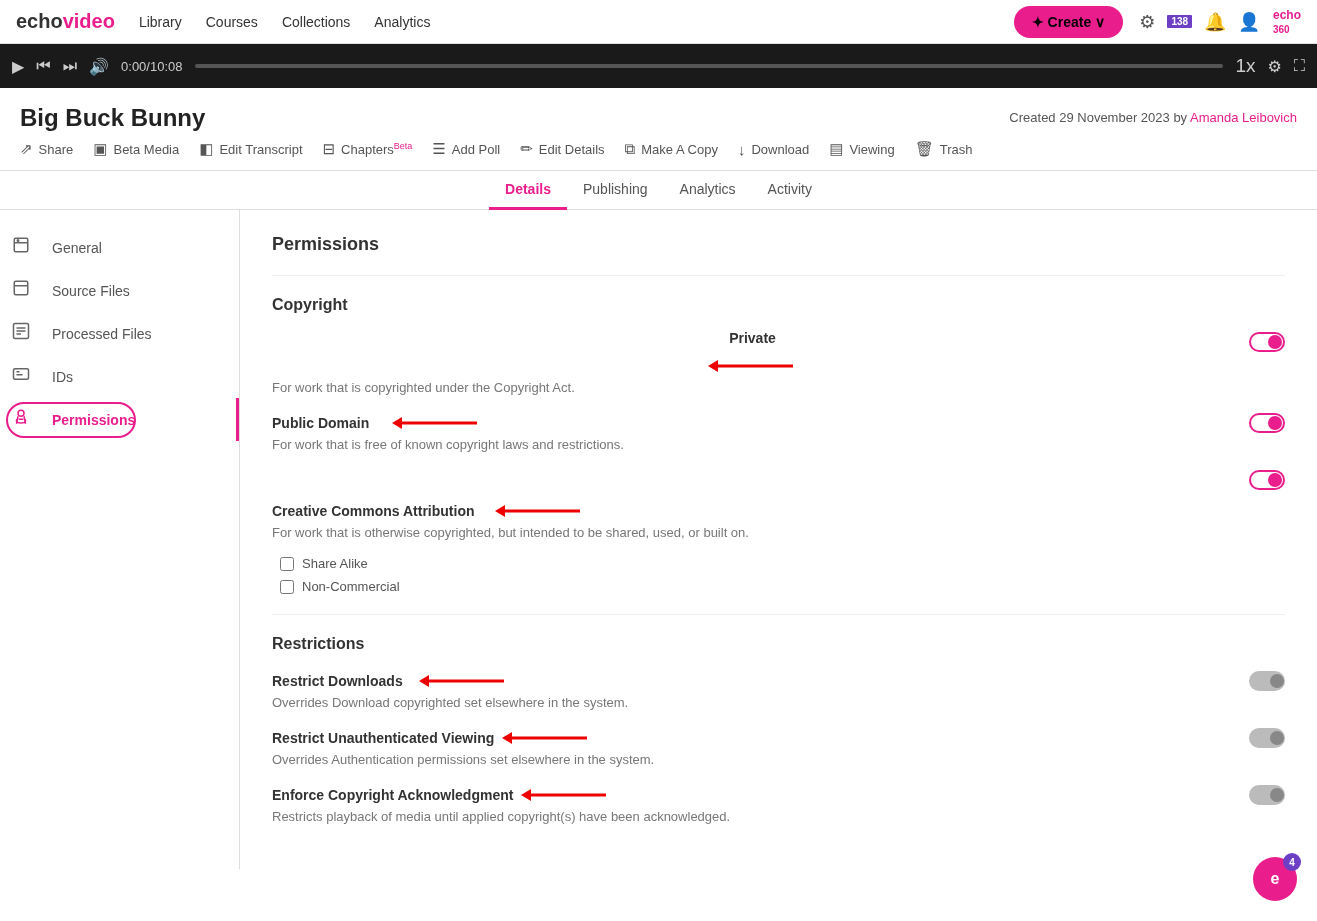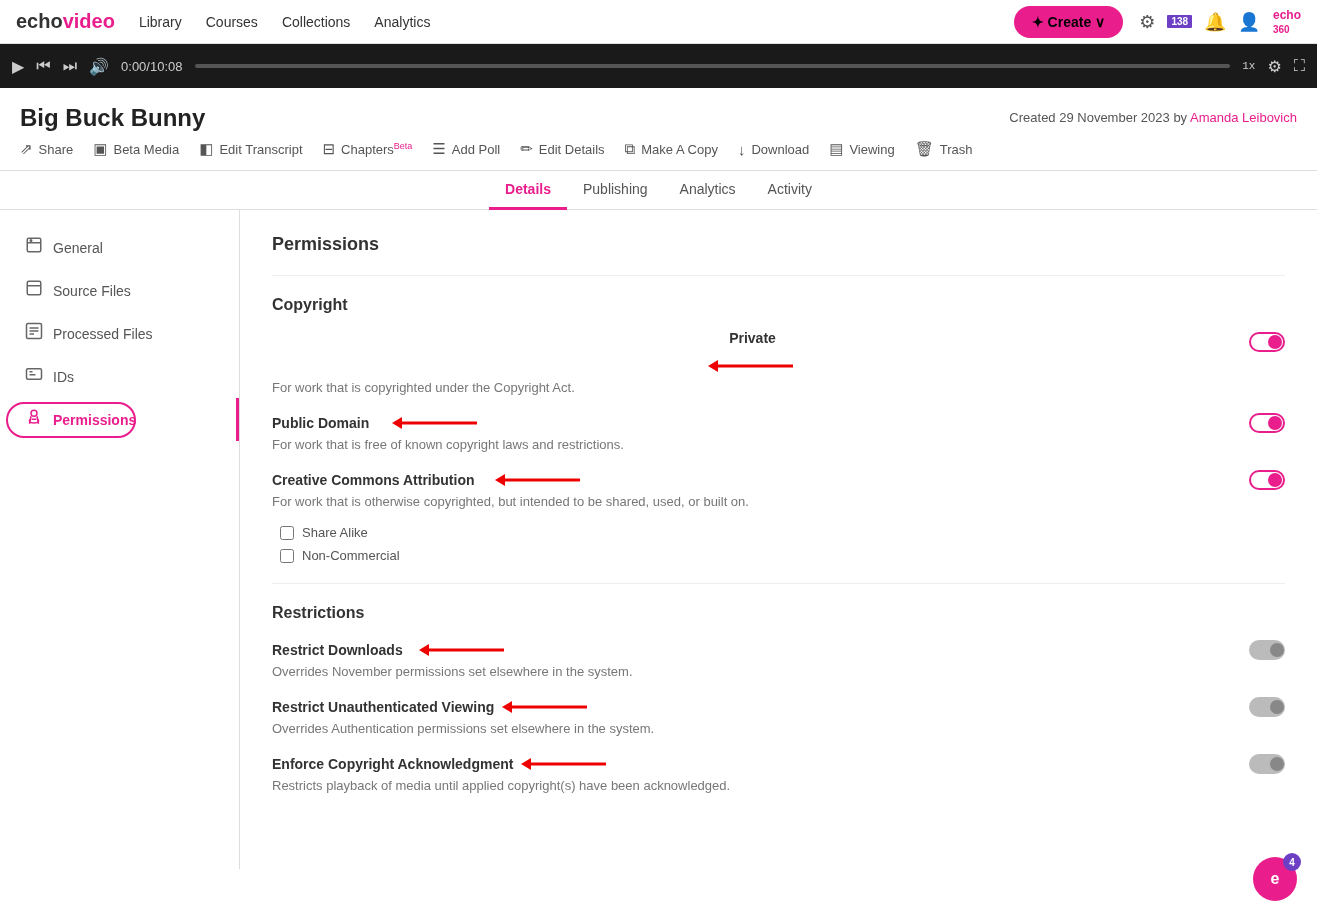--- a/index.html
+++ b/index.html
@@ -49,21 +49,21 @@
       background: #1a1a1a;
       height: 44px;
       display: flex;
       align-items: center;
       padding: 0 12px;
       gap: 12px;
     }
     .video-ctrl { color: #ccc; font-size: 16px; cursor: pointer; }
     .video-time { color: #ccc; font-size: 13px; }
     .video-spacer { flex: 1; }
-    .video-speed { color: #ccc; font-size: 11px; font-family: Liberation Mono, monospace; }
+    .video-speed { color: #ccc; font-size: 19px; }
 
     
     .page-header {
       padding: 16px 20px 8px 20px;
       display: flex;
       align-items: flex-start;
       justify-content: space-between;
     }
     .page-title { font-size: 24px; font-weight: 700; color: #222; }
     .page-meta { font-size: 13px; color: #555; margin-top: 6px; }
@@ -120,22 +120,22 @@
     .sidebar {
       width: 240px;
       border-right: 1px solid #ddd;
       padding: 16px 0;
       flex-shrink: 0;
       overflow-y: auto;
     }
     .sidebar-item {
       display: flex;
       align-items: center;
-      gap: 10px;
-      padding: 10px 25px;
+      gap: 22px;
+      padding: 10px 12px;
       cursor: pointer;
       color: #555;
       font-size: 14px;
     }
     .sidebar-item.active {
       color: #e91e8c;
       font-weight: 600;
       border-right: 3px solid #e91e8c;
     }
     .sidebar-icon { font-size: 18px; }
@@ -433,21 +433,21 @@
         <p class="permission-desc">For work that is free of known copyright laws and restrictions.</p>
       </div>
       <div class="perm-right">
         <span class="toggle-off-outline"></span>
       </div>
     </div>
 
     <div class="perm-row-wrap" style="flex-direction:column;">
       <div style="display:flex; justify-content:space-between; align-items:flex-start; width:100%;">
         <div class="perm-left">
-          <div style="display:flex; align-items:center; gap:20px;">
+          <div style="display:flex; align-items:center; gap:20px;margin-top:31px;">
             <span class="permission-name">Creative Commons Attribution</span>
             <svg width="90" height="24" viewBox="0 0 90 24">
               <line x1="85" y1="12" x2="10" y2="12" stroke="#e00" stroke-width="3"></line>
               <polygon points="10,6 10,18 0,12" fill="#e00"></polygon>
             </svg>
           </div>
           <p class="permission-desc">For work that is otherwise copyrighted, but intended to be shared, used, or built on.</p>
         </div>
         <div class="perm-right">
           <span class="toggle-off-outline"></span>
@@ -471,21 +471,21 @@
 
     <div class="perm-row-wrap">
       <div class="perm-left">
         <div style="display:flex; align-items:center; gap:16px;">
           <span class="permission-name">Restrict Downloads</span>
           <svg width="90" height="24" viewBox="0 0 90 24">
             <line x1="85" y1="12" x2="10" y2="12" stroke="#e00" stroke-width="3"></line>
             <polygon points="10,6 10,18 0,12" fill="#e00"></polygon>
           </svg>
         </div>
-        <p class="permission-desc">Overrides November permissions set elsewhere in the system.</p>
+        <p class="permission-desc">Overrides Download copyrighted set elsewhere in the system.</p>
       </div>
       <div class="perm-right">
         <span class="toggle-grey"></span>
       </div>
     </div>
 
     <div class="perm-row-wrap">
       <div class="perm-left">
         <div style="display:flex; align-items:center; gap:8px;">
           <span class="permission-name">Restrict Unauthenticated Viewing</span>

